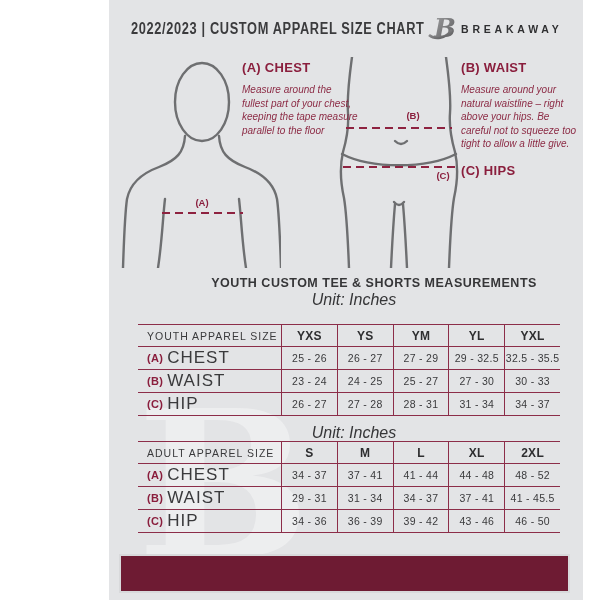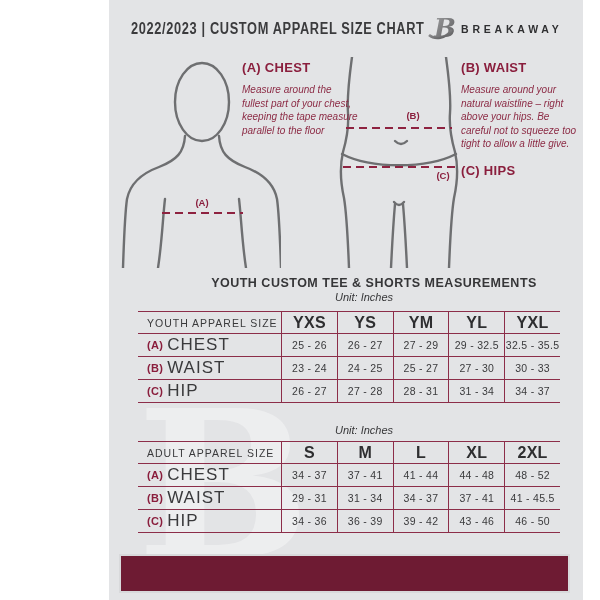--- a/index.html
+++ b/index.html
@@ -35,38 +35,38 @@
   
   .instr{position:absolute;width:116px;}
   .instr-a{left:133px;top:60px;}
   .instr-b{left:352px;top:60px;}
   .instr-c{left:352px;top:163px;}
   .instr-head{font-size:13px;font-weight:bold;color:#8a1e3d;letter-spacing:.3px;margin:0 0 8px 0;}
   .instr-body{font-size:10px;font-style:italic;color:#8c2b45;line-height:1.36;margin:0;white-space:pre-line;}
   
   .section-title{position:absolute;left:0;width:100%;text-align:center;
     font-size:12.5px;font-weight:bold;color:#363638;letter-spacing:.5px;}
-  .section-unit{position:absolute;left:18px;width:100%;text-align:center;
-    font-size:11px;font-style:italic;color:#363638;}
+  .section-unit{position:absolute;left:8px;width:100%;text-align:center;
+    font-size:16px;font-style:italic;color:#363638;}
   .yt-title{top:276px;padding-left:28px;} .yt-unit{top:291px;}
   .ad-title{top:409px;} .ad-unit{top:424px;}
   
   .size-table{
     position:absolute;left:29px;width:422px;
     border-top:1.5px solid #8c2d49;z-index:2;
   }
-  .yt-table{top:311px;} .ad-table{top:441px;}
+  .yt-table{top:324px;} .ad-table{top:441px;}
   .t-row{display:flex;height:22px;border-bottom:1.5px solid #8c2d49;}
   .t-row.t-head{height:21px;}
   .t-cell{
     flex:1;display:flex;align-items:center;justify-content:center;
     border-left:1px solid #8c2d49;font-size:10.5px;color:#3a3a3c;letter-spacing:.3px;
   }
   .t-cell.t-first{flex:0 0 134px;border-left:none;justify-content:flex-start;padding-left:9px;}
-  .t-head .t-cell{font-weight:bold;color:#2e2e30;font-size:16px;}
+  .t-head .t-cell{font-weight:bold;color:#2e2e30;font-size:12px;}
   .t-head .t-cell.t-first{font-weight:normal;font-size:10.5px;letter-spacing:1px;color:#3a3a3c;}
   .prefix{color:#8a1e3d;font-weight:bold;font-size:11px;}
   .mlabel{margin-left:4px;font-size:17px;letter-spacing:1px;color:#3a3a3c;}
   
   .footer-bar{
     position:absolute;left:10px;top:554px;width:451px;height:39px;
     background:#6e1b33;border:2px solid #d8d9db;box-sizing:border-box;z-index:2;
   }
   .watermark{position:absolute;left:8px;top:395px;width:230px;height:185px;z-index:1;pointer-events:none;}
 </style>

